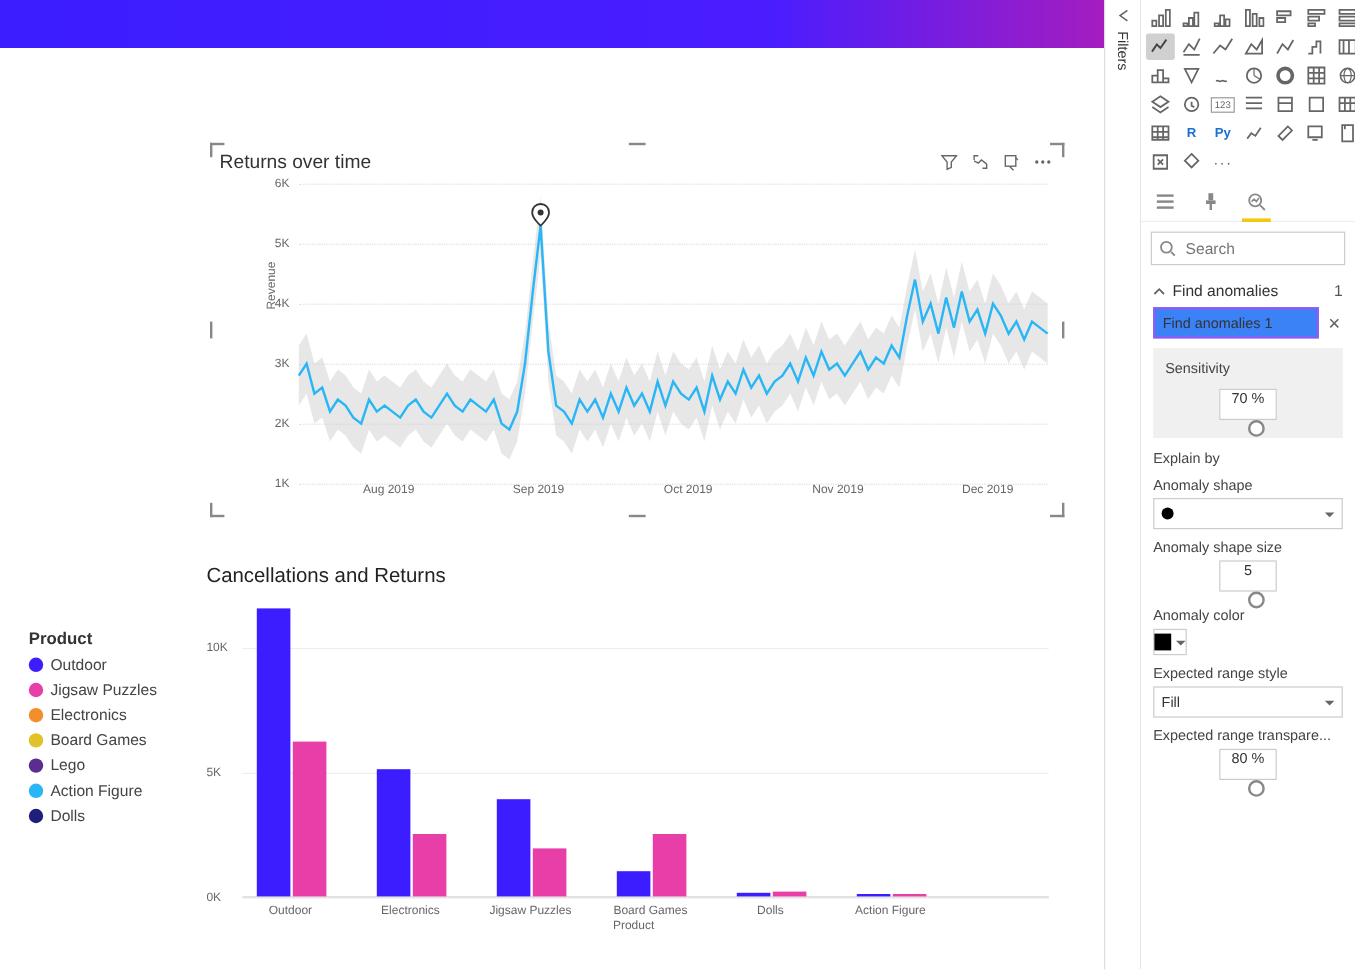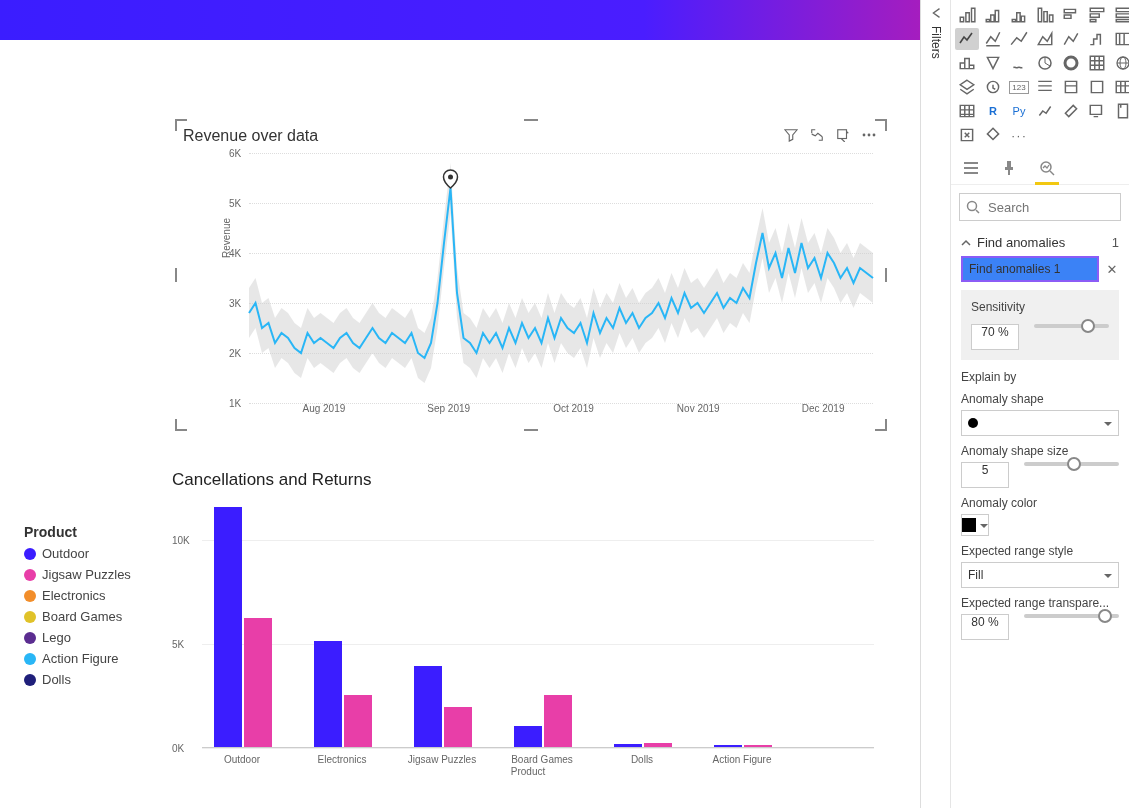--- a/index.html
+++ b/index.html
@@ -20,21 +20,21 @@
 .search-box { position: relative; }
 .search-box input { width: 100%; height: 28px; padding: 0 8px 0 28px; border: 1px solid #ccc; font-size: 13px; }
 .search-box svg { position: absolute; left: 6px; top: 6px; }
 .section-row { padding: 6px 10px; display: flex; align-items: center; gap: 6px; font-size: 13px; color: #333; }
 .section-row .count { margin-left: auto; color: #555; }
 .chip-row { padding: 0 10px 8px 10px; display:flex; align-items:center; gap:6px; }
 .chip { flex:1; background:#3b82f6; border:2px solid #8b5cf6; padding:4px 6px; font-size:12px; display:flex; align-items:center; }
 .chip-close { width:14px; text-align:center; cursor:pointer; color:#666; }
 .sens-block { background:#f0f0f0; padding:10px; margin:0 10px 10px 10px; }
 .prop-label { font-size:12px; color:#444; margin: 8px 10px 4px 10px; }
-.inline-ctrl { display:flex; gap:15px; margin: 4px 10px 8px 10px; }
+.inline-ctrl { display:flex; align-items:center; gap:5px; margin: 4px 10px 8px 10px; flex-direction: column; }
 .small-input { width:48px; height:26px; border:1px solid #ccc; text-align:center; font-size:12px; background:#fff; }
 .slider { flex:1; height: 4px; background:#ccc; position:relative; border-radius:2px; }
 .slider .thumb { position:absolute; top:-5px; width:14px; height:14px; border-radius:50%; background:#fff; border:2px solid #888; }
 .select { margin:4px 10px 8px 10px; height:26px; border:1px solid #ccc; display:flex; align-items:center; padding:0 6px; font-size:12px; justify-content:space-between; cursor:pointer; }
 .shape-dot { width:10px;height:10px;border-radius:50%;background:#000;}
 .color-box { width:28px;height:22px;border:1px solid #ccc;display:flex;align-items:center;justify-content:center; margin:4px 10px 8px 10px; cursor:pointer; }
 .color-swatch { width:14px;height:14px;background:#000; margin-right:4px; }
 .add-fields { margin:4px 10px 10px 10px; border:1px dashed #ccc; height:28px; display:flex; align-items:center; padding:0 8px; color:#999; font-size:12px; }
 .apply-row { text-align:right; color:#aaa; padding-top:18px; font-size:12px; }
 
@@ -93,21 +93,21 @@
   <div class="chart1">
     <div class="selcorner tl"></div>
     <div class="selcorner tr"></div>
     <div class="selcorner bl"></div>
     <div class="selcorner br"></div>
     <div class="selmid" style="top:-2px;left:50%;width:14px;height:2px;transform:translateX(-50%);"></div>
     <div class="selmid" style="bottom:-2px;left:50%;width:14px;height:2px;transform:translateX(-50%);"></div>
     <div class="selmid" style="left:-2px;top:50%;width:2px;height:14px;transform:translateY(-50%);"></div>
     <div class="selmid" style="right:-2px;top:50%;width:2px;height:14px;transform:translateY(-50%);"></div>
 
-    <div class="chart-title">Revenue over data</div>
+    <div class="chart-title">Returns over time</div>
     <div class="chart-actions">
       <span class="ca">
           <svg width="14" height="14" viewBox="0 0 16 16">
             <path d="M1 2h14l-5 6v5l-4 2v-7z" fill="none" stroke="#666" stroke-width="1.3"></path>
           </svg>
         </span>
       <span class="ca">
           <svg width="14" height="14" viewBox="0 0 16 16">
             <path d="M2 6V2h4M14 10v4h-4M2 7l4 2 3-3 5 4" fill="none" stroke="#666" stroke-width="1.3"></path>
           </svg>
@@ -391,21 +391,21 @@
       </div>
       <div class="viz-icon">
         <svg width="18" height="18" viewBox="0 0 16 16">
           <path d="M2 3h12v10H2zM2 7h12M2 11h12M6 3v10M10 3v10" fill="none" stroke="#666" stroke-width="1.3"></path>
         </svg>
       </div>
       <div class="viz-icon">
         <span style="font-size:11px;font-weight:bold;color:#1a6fd4">R</span>
       </div>
       <div class="viz-icon">
-        <span style="font-size:11px;font-weight:normal;color:#1a6fd4">Py</span>
+        <span style="font-size:11px;font-weight:bold;color:#1a6fd4">Py</span>
       </div>
       <div class="viz-icon">
         <svg width="18" height="18" viewBox="0 0 16 16">
           <path d="M3 12l3-4 3 2 4-6" fill="none" stroke="#666" stroke-width="1.3"></path>
         </svg>
       </div>
       <div class="viz-icon">
         <svg width="18" height="18" viewBox="0 0 16 16">
           <path d="M10 3l-7 7 3 3 7-7z" fill="none" stroke="#666" stroke-width="1.3"></path>
         </svg>

